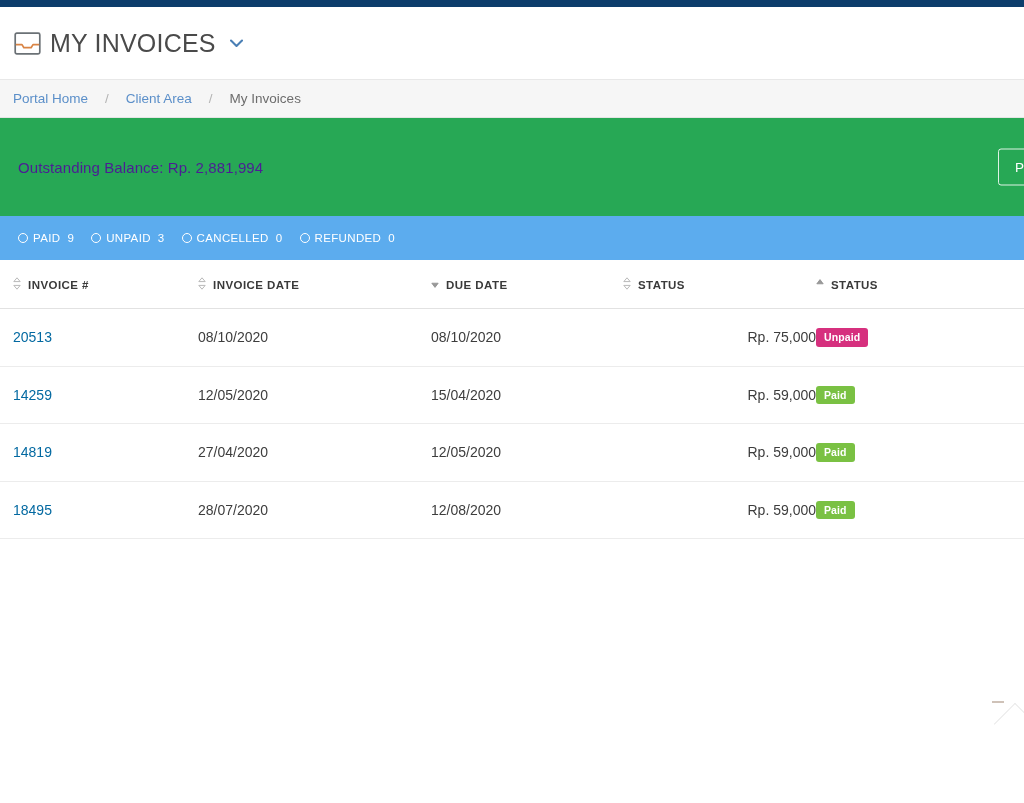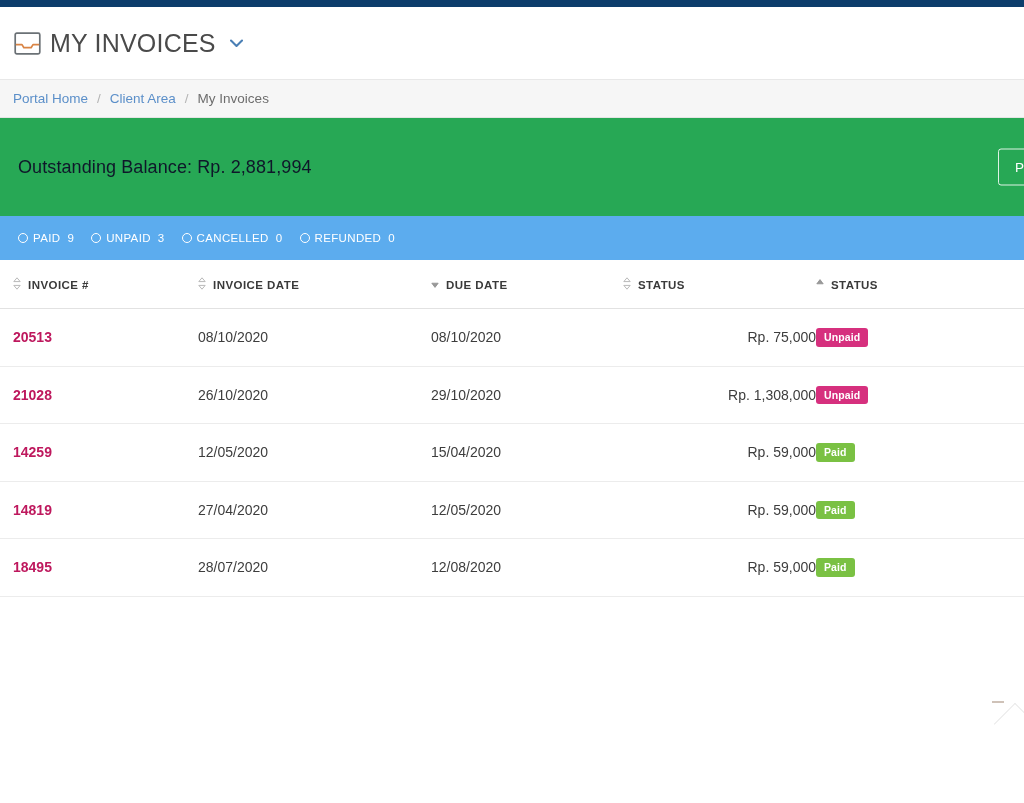--- a/index.html
+++ b/index.html
@@ -58,21 +58,21 @@
 
   
   .breadcrumb {
     height: 38px;
     background: #f6f6f6;
     border-bottom: 1px solid #e4e4e4;
     display: flex;
     align-items: center;
     padding-left: 13px;
     font-size: 13.5px;
-    gap: 0;
+    gap: 8px;
   }
   .crumb-link {
     color: #5b8fc9;
     text-decoration: none;
     cursor: pointer;
   }
   .crumb-sep {
     color: #b4b4b4;
     margin: 0 9px;
   }
@@ -81,22 +81,22 @@
   
   .balance-banner {
     background: #27a855;
     height: 98px;
     position: relative;
     display: flex;
     align-items: center;
     padding-left: 18px;
   }
   .balance-text {
-    color: #0f172a;
-    font-size: 18px;
+    color: #4c1d95;
+    font-size: 15px;
     font-weight: 400;
     letter-spacing: 0.1px;
   }
   .banner-action {
     position: absolute;
     right: -8px;
     top: 50%;
     transform: translateY(-50%);
     border: 1px solid rgba(255,255,255,0.85);
     background: transparent;
@@ -185,24 +185,23 @@
   }
   .col-invoice  { width: 198px; padding-left: 13px !important; }
   .col-idate    { width: 233px; }
   .col-ddate    { width: 192px; }
   .col-total    { width: 193px; text-align: right; }
   .col-status   { width: auto; }
 
   th.col-invoice .th-inner { padding-left: 0; }
 
   .inv-link {
-    color: #be185d;
+    color: #0369a1;
     text-decoration: none;
     cursor: pointer;
-    font-weight: bold;
   }
 
   .badge {
     display: inline-block;
     font-size: 10.5px;
     font-weight: 700;
     color: #ffffff;
     padding: 4px 8px 4px 8px;
     border-radius: 3px;
     line-height: 1;
@@ -358,27 +357,20 @@
     </thead>
     <tbody>
       <tr>
         <td class="col-invoice"><a class="inv-link" href="#">20513</a></td>
         <td class="col-idate">08/10/2020</td>
         <td class="col-ddate">08/10/2020</td>
         <td class="col-total">Rp. 75,000</td>
         <td class="col-status"><span class="badge badge-unpaid">Unpaid</span></td>
       </tr>
       <tr>
-        <td class="col-invoice"><a class="inv-link" href="#">21028</a></td>
-        <td class="col-idate">26/10/2020</td>
-        <td class="col-ddate">29/10/2020</td>
-        <td class="col-total">Rp. 1,308,000</td>
-        <td class="col-status"><span class="badge badge-unpaid">Unpaid</span></td>
-      </tr>
-      <tr>
         <td class="col-invoice"><a class="inv-link" href="#">14259</a></td>
         <td class="col-idate">12/05/2020</td>
         <td class="col-ddate">15/04/2020</td>
         <td class="col-total">Rp. 59,000</td>
         <td class="col-status"><span class="badge badge-paid">Paid</span></td>
       </tr>
       <tr>
         <td class="col-invoice"><a class="inv-link" href="#">14819</a></td>
         <td class="col-idate">27/04/2020</td>
         <td class="col-ddate">12/05/2020</td>

